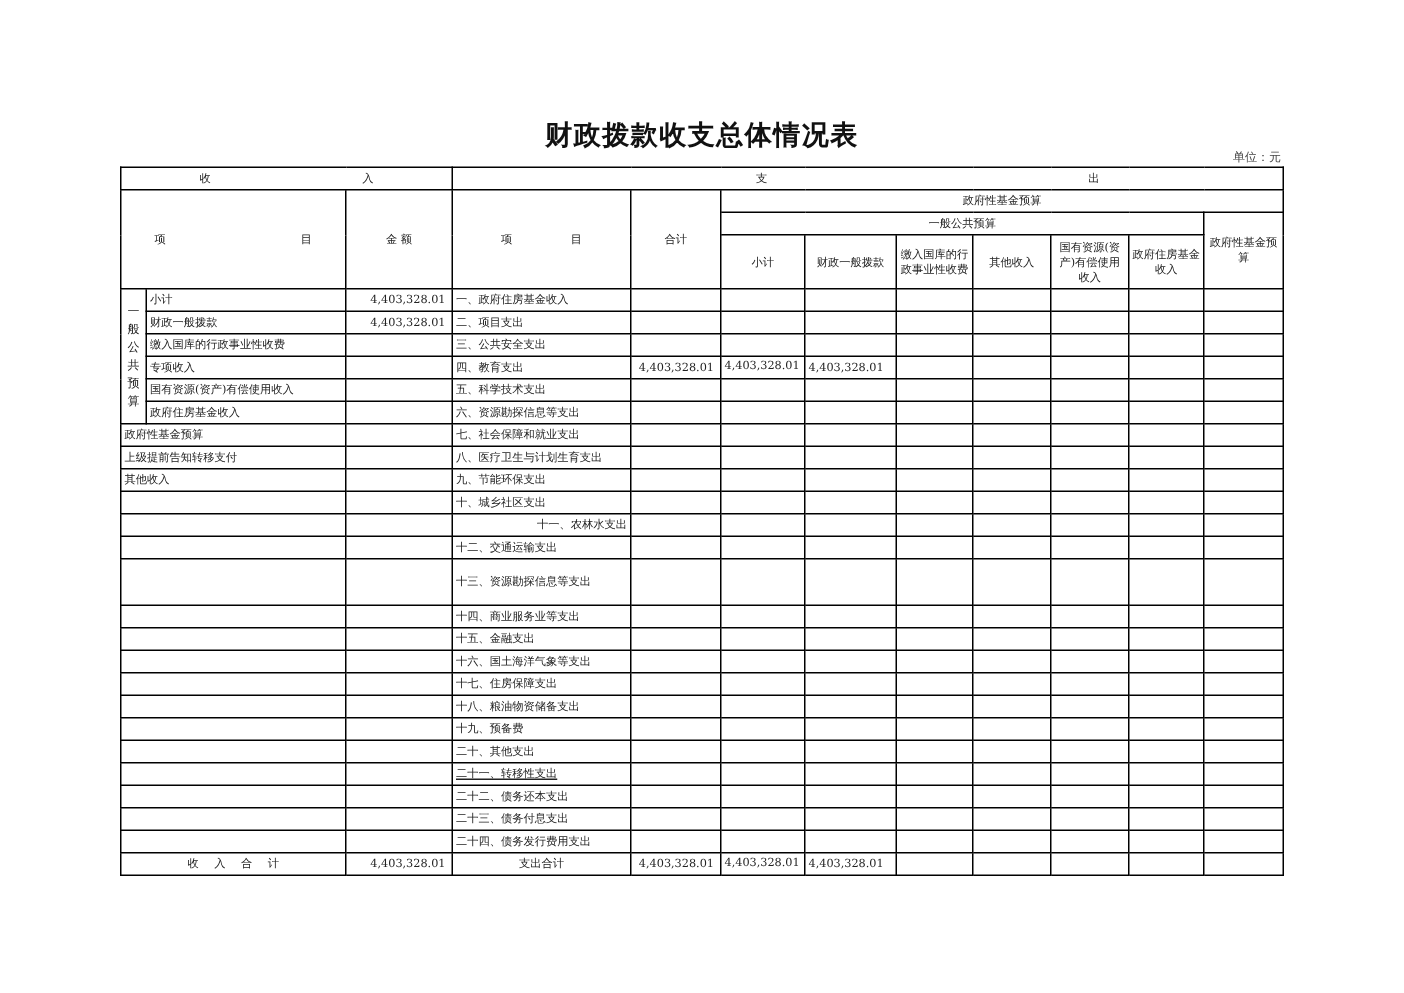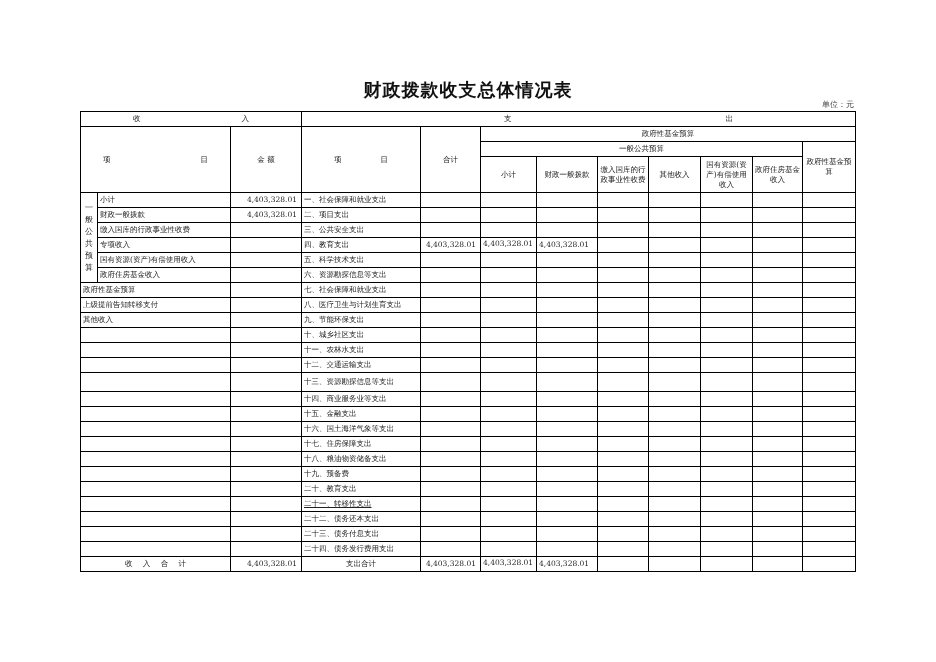--- a/index.html
+++ b/index.html
@@ -82,21 +82,21 @@
       <td class="hdr">财政一般拨款</td>
       <td class="wrap">缴入国库的行政事业性收费</td>
       <td class="hdr">其他收入</td>
       <td class="wrap">国有资源(资产)有偿使用收入</td>
       <td class="wrap">政府住房基金收入</td>
     </tr>
   <tr style="height: 15px;">
         <td rowspan="6" class="vert" style="word-break:break-all;width:10px;padding:0 3px;">一般公共预算</td>
         <td>小计</td>
         <td class="r">4,403,328.01</td>
-        <td>一、社会保障和就业支出</td>
+        <td>一、政府住房基金收入</td>
         <td class="r"></td>
         <td style="vertical-align:top;line-height:11px;"></td>
         <td></td>
         <td></td>
         <td></td>
         <td></td>
         <td></td>
         <td></td>
       </tr>
       <tr style="height: 15px;">
@@ -209,21 +209,21 @@
         <td>十、城乡社区支出</td>
         <td class="r"></td>
         <td style="vertical-align:top;line-height:11px;"></td>
         <td></td>
         <td></td>
         <td></td>
         <td></td>
         <td></td>
         <td></td>
       </tr>
-      <tr style="height: 15px;">
+      <tr style="height: 15px; text-align: right;">
         <td colspan="2"></td>
         <td class="r"></td>
         <td>十一、农林水支出</td>
         <td class="r"></td>
         <td style="vertical-align:top;line-height:11px;"></td>
         <td></td>
         <td></td>
         <td></td>
         <td></td>
         <td></td>
@@ -235,21 +235,21 @@
         <td>十二、交通运输支出</td>
         <td class="r"></td>
         <td style="vertical-align:top;line-height:11px;"></td>
         <td></td>
         <td></td>
         <td></td>
         <td></td>
         <td></td>
         <td></td>
       </tr>
-      <tr style="height: 19px;">
+      <tr style="height: 31px;">
         <td colspan="2"></td>
         <td class="r"></td>
         <td>十三、资源勘探信息等支出</td>
         <td class="r"></td>
         <td style="vertical-align:top;line-height:11px;"></td>
         <td></td>
         <td></td>
         <td></td>
         <td></td>
         <td></td>
@@ -329,21 +329,21 @@
         <td></td>
         <td></td>
         <td></td>
         <td></td>
         <td></td>
         <td></td>
       </tr>
       <tr style="height: 15px;">
         <td colspan="2"></td>
         <td class="r"></td>
-        <td>二十、教育支出</td>
+        <td>二十、其他支出</td>
         <td class="r"></td>
         <td style="vertical-align:top;line-height:11px;"></td>
         <td></td>
         <td></td>
         <td></td>
         <td></td>
         <td></td>
         <td></td>
       </tr>
       <tr style="height: 15px; text-decoration: underline;">

